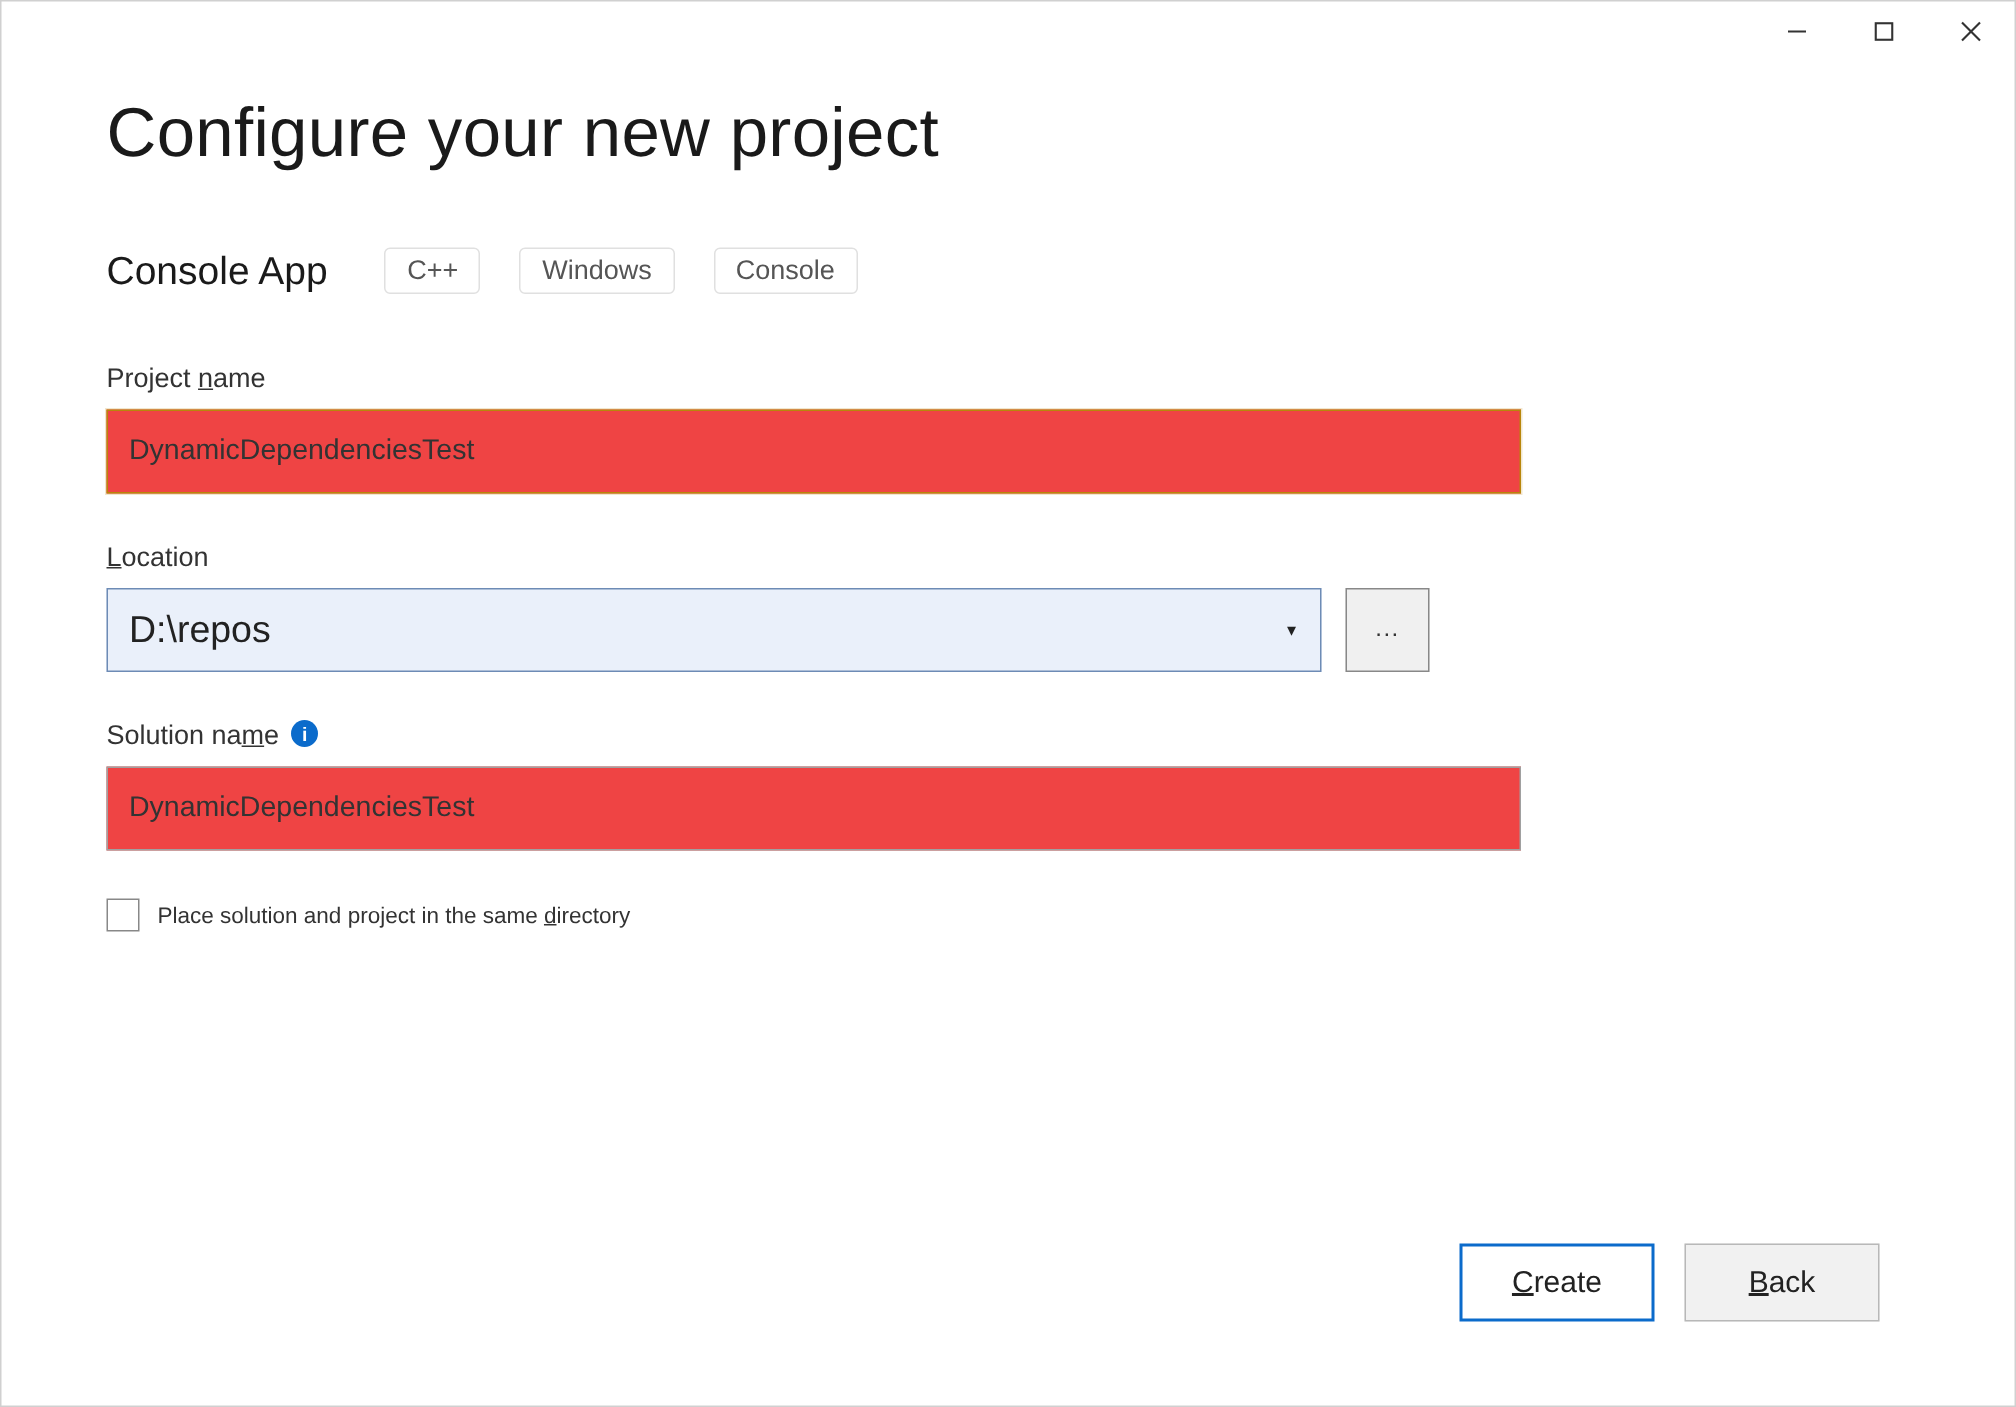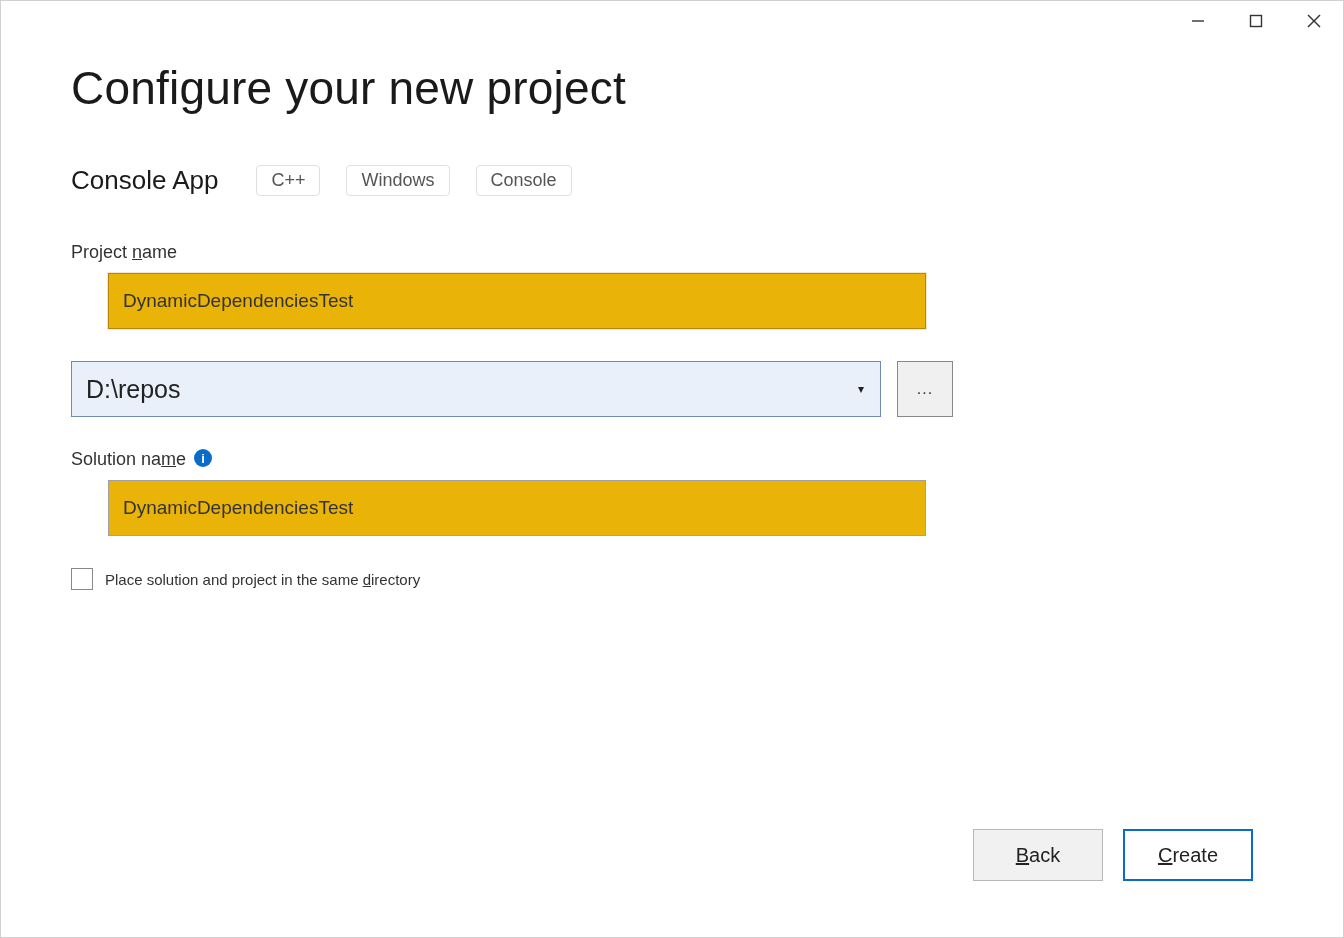--- a/index.html
+++ b/index.html
@@ -82,30 +82,29 @@
       background: #0b6bcb;
       color: #fff;
       font-size: 13px;
       font-weight: bold;
       display: inline-flex;
       align-items: center;
       justify-content: center;
       font-style: normal;
     }
     .text-input {
-      width: 818px;
+      width: 943px;
       height: 56px;
       border: 1px solid #a0a0a0;
       padding: 0 14px;
       font-size: 19px;
       font-family: inherit;
       color: #333;
       outline: none;
-      background: #eab308;
-      margin-left: 37px;
+      background: #ef4444;
     }
     .text-input.focused {
       border: 1px solid #b8860b;
       box-shadow: 0 0 0 1px rgba(184,134,11,0.2);
     }
     .field-group {
       margin-bottom: 32px;
     }
     .location-row {
       display: flex;
@@ -228,20 +227,23 @@
   </div>
 
   <div class="field-group">
     <div class="field-label">
       <span><span>Project </span><span class="ul">n</span><span>ame</span></span>
     </div>
     <input type="text" class="text-input focused" value="DynamicDependenciesTest" style="">
   </div>
 
   <div class="field-group">
+    <div class="field-label">
+      <span><span class="ul">L</span><span>ocation</span></span>
+    </div>
     <div class="location-row">
       <div class="combo">
         <span class="combo-text">D:\repos</span>
         <span class="combo-arrow">▾</span>
       </div>
       <div class="browse-btn">...</div>
     </div>
   </div>
 
   <div class="field-group">
@@ -254,19 +256,19 @@
 
   <div class="checkbox-row">
     <span class="checkbox-box"></span>
     <label class="checkbox-label">
       <span>Place solution and project in the same </span><span class="ul">d</span><span>irectory</span>
     </label>
   </div>
 </div>
 
 <div class="footer">
+  <div class="btn btn-create">
+    <span><span class="ul">C</span><span>reate</span></span>
+  </div>
   <div class="btn btn-back">
     <span><span class="ul">B</span><span>ack</span></span>
   </div>
-  <div class="btn btn-create">
-    <span><span class="ul">C</span><span>reate</span></span>
-  </div>
 </div>
 
 </body></html>

